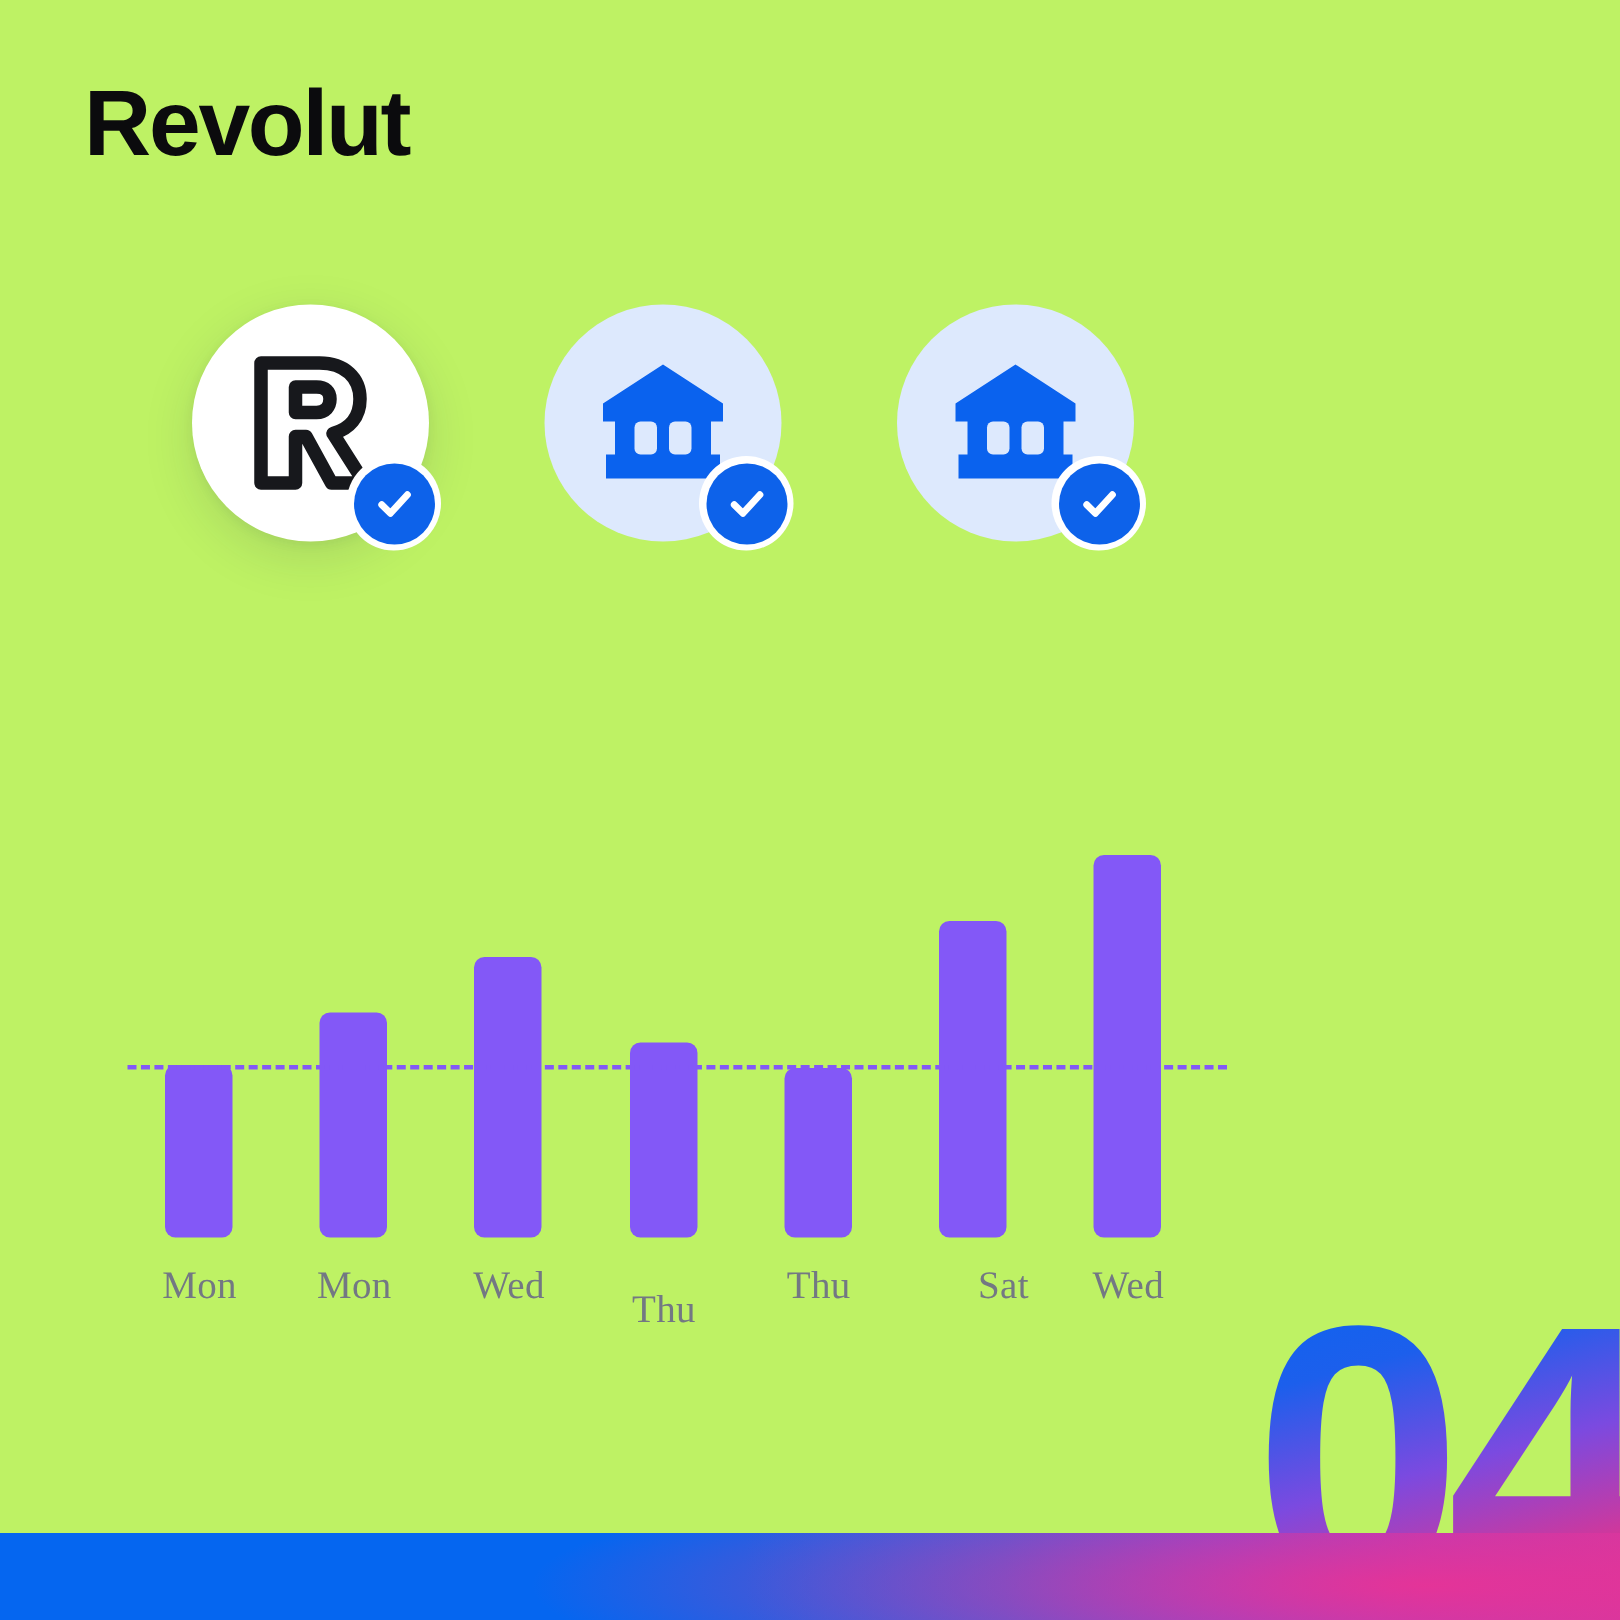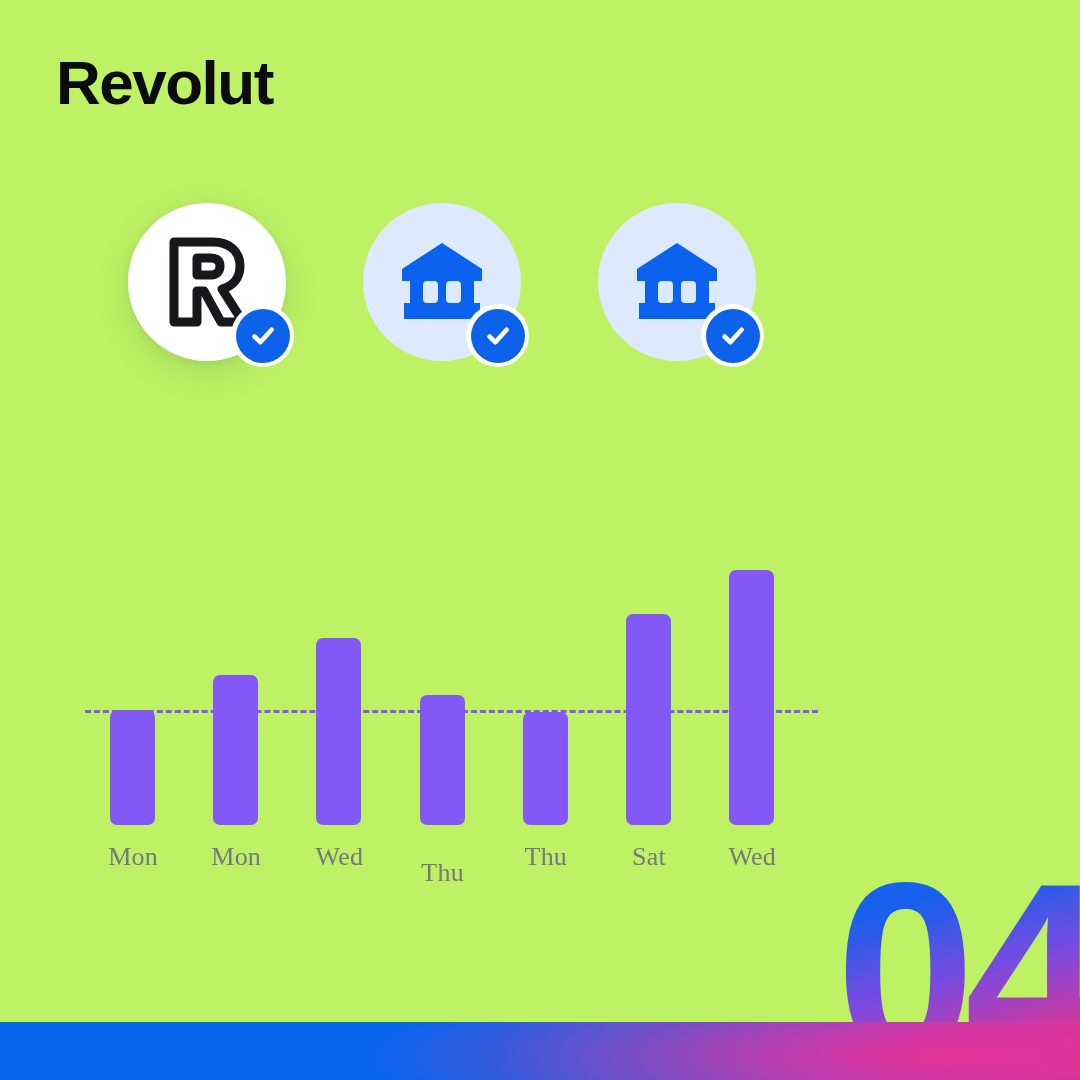--- a/index.html
+++ b/index.html
@@ -219,21 +219,21 @@
       <div class="bar" style="left: 541px; height: 211px; background: rgb(131, 88, 247);"></div>
       <div class="bar" style="left: 644.2px; height: 255px; background: rgb(131, 88, 247);"></div>
     </div>
   <div id="avg-line" style="top: 710px; border-top-color: rgb(131, 88, 247);"></div>
   <div id="x-axis-labels">
       <div class="x-tick" style="left: -2px;">Mon</div>
       <div class="x-tick" style="left: 101.2px;">Mon</div>
       <div class="x-tick" style="left: 204.4px;">Wed</div>
       <div class="x-tick" style="left: 307.6px; margin-top: 16px;">Thu</div>
       <div class="x-tick" style="left: 410.8px;">Thu</div>
-      <div class="x-tick" style="left: 514px;">Sat</div>
+      <div class="x-tick" style="left: 534px;">Sat</div>
       <div class="x-tick" style="left: 617.2px;">Wed</div>
     </div>
 
   <div id="step-number">04</div>
 
   <div id="bottom-bar"></div>
 
 </div>
 
 </body></html>

